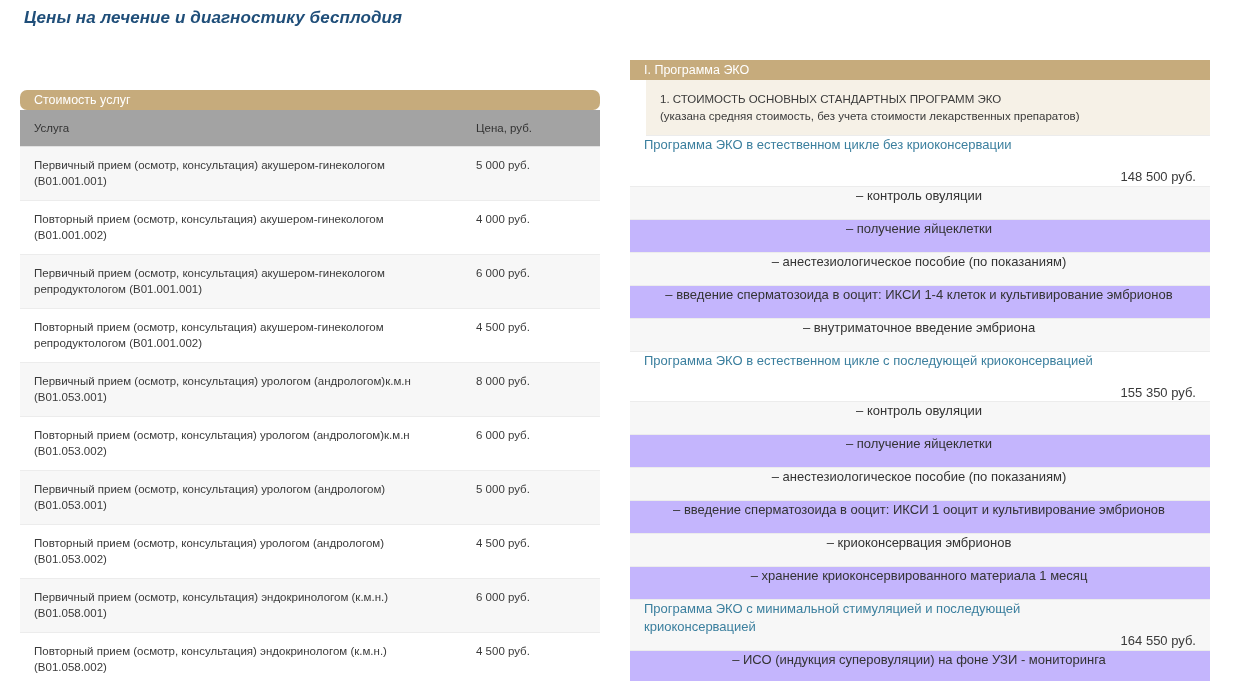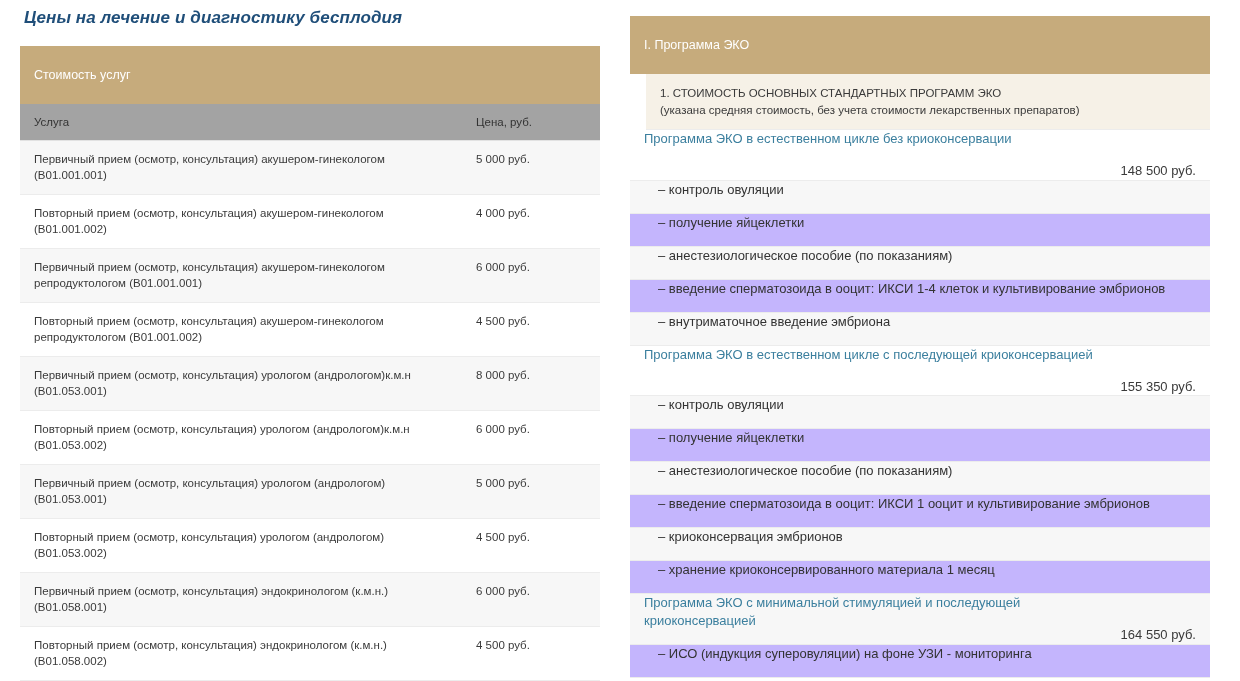--- a/index.html
+++ b/index.html
@@ -42,25 +42,27 @@
     width: 580px;
     flex: 0 0 580px;
     margin-top: -30px;
   }
 
   
   .section-bar {
     background: #c6ab7c;
     color: #ffffff;
     font-size: 12.5px;
-    padding: 22px 14px;
+    padding: 3px 14px;
     box-sizing: border-box;
+    margin-top: 44px;
   }
   .section-bar.left-top {
     background: #c6ab7c;
+    border-radius: 7px;
   }
 
   
   .price-table {
     width: 100%;
     border-collapse: collapse;
     font-size: 11.5px;
   }
   .price-table th {
     text-align: left;
@@ -129,20 +131,21 @@
     flex: 1 1 auto;
   }
   .prog-price {
     white-space: nowrap;
     flex: 0 0 auto;
     color: #3a3a3a;
     margin-top: 32px;
   }
   .sub-item {
     padding-left: 14px;
+    text-align: center;
   }
 </style>
 </head>
 <body>
 
 <div class="page">
 
   <h1 class="page-title">Цены на лечение и диагностику бесплодия</h1>
 
   <div class="columns">

